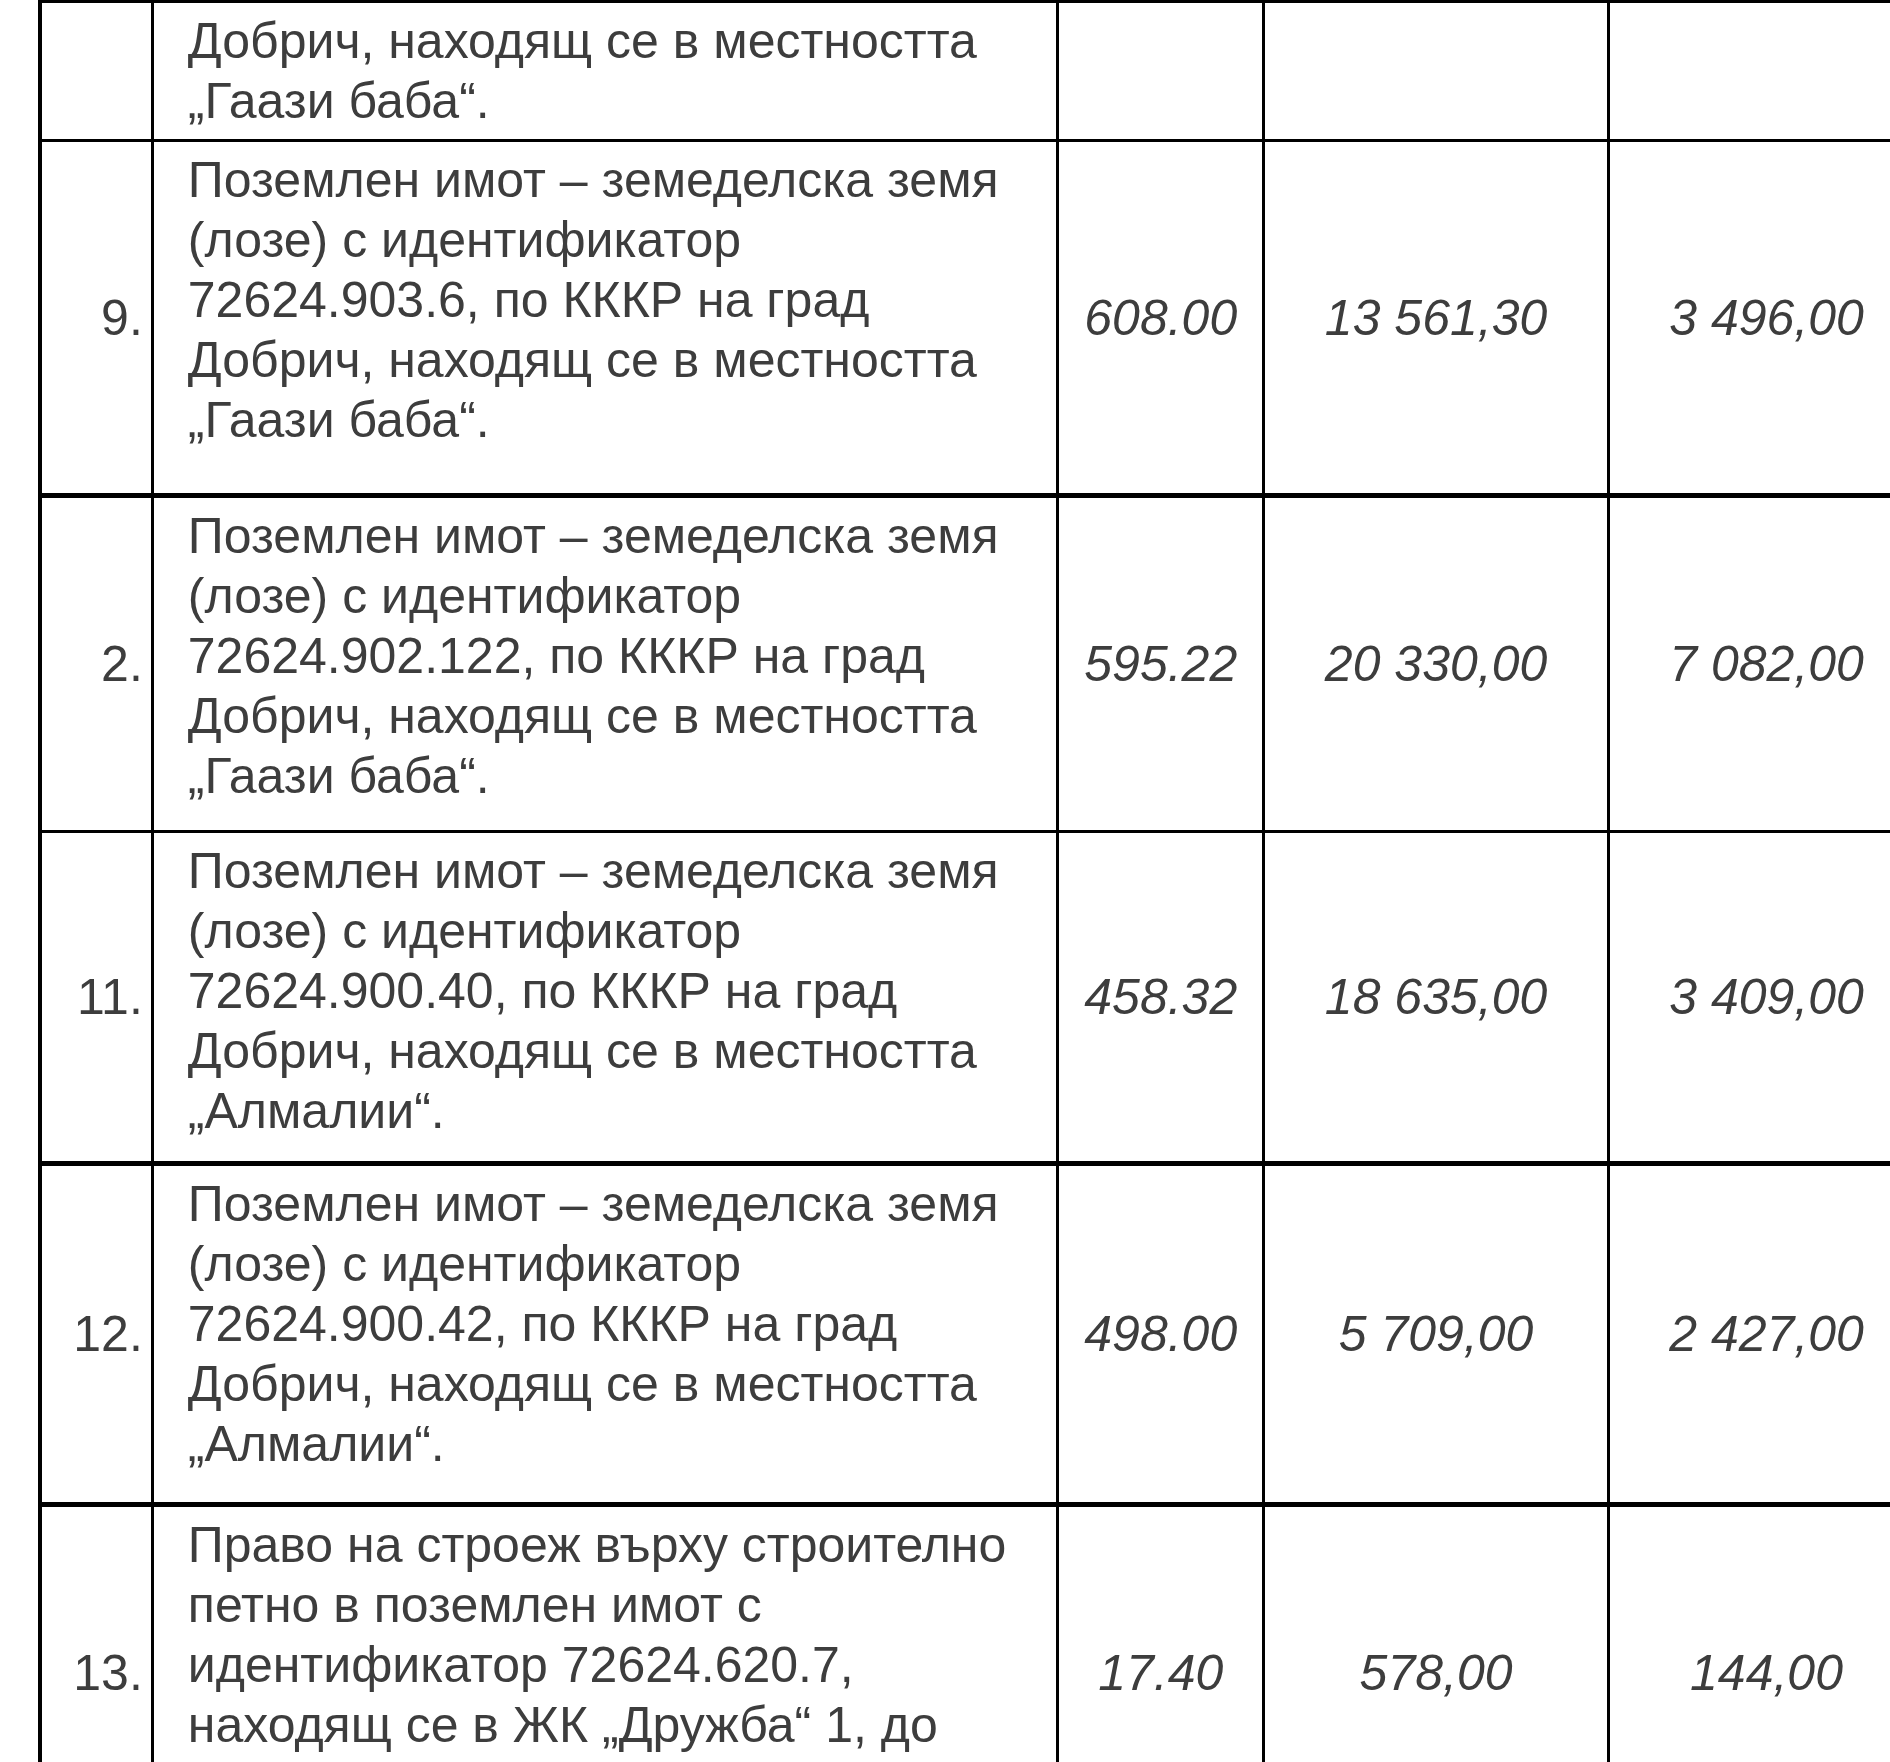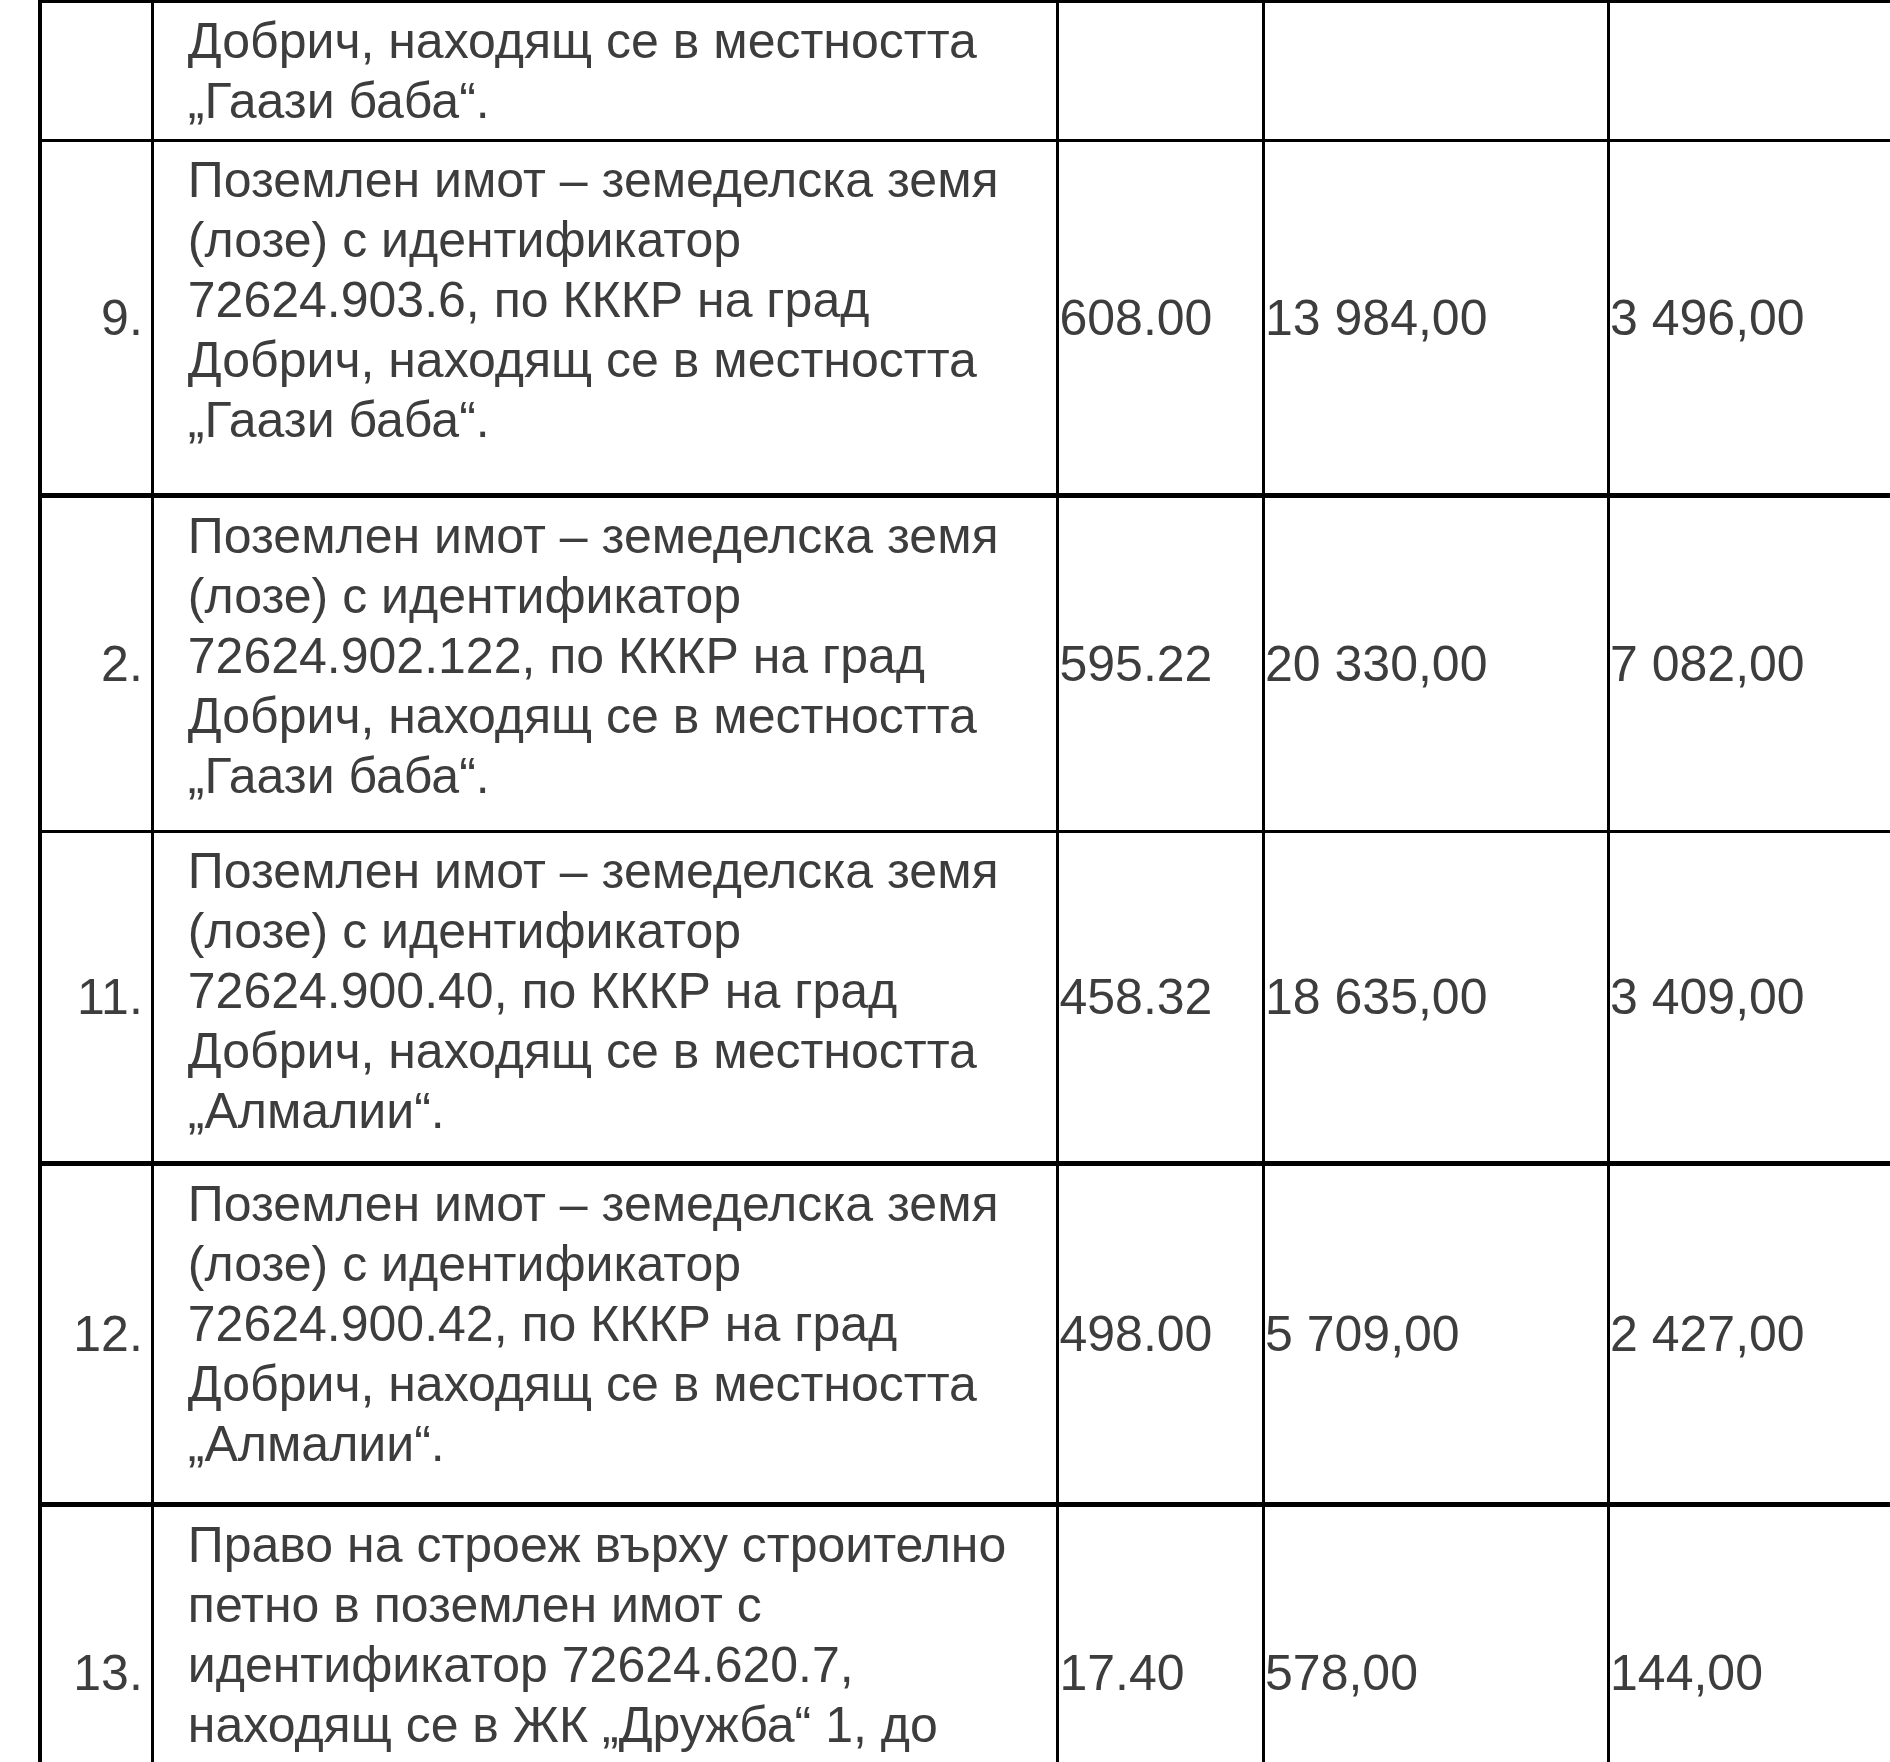--- a/index.html
+++ b/index.html
@@ -42,23 +42,24 @@
     vertical-align: middle;
     padding: 0 8px 0 0;
   }
   td.desc {
     text-align: left;
     vertical-align: top;
     padding: 8px 14px 8px 34px;
     white-space: pre;
   }
   td.area, td.val1, td.val2 {
-    text-align: left;
+    text-align: center;
     vertical-align: middle;
     padding: 0;
+    font-style: italic;
   }
   tr.h-cont  td { height: 120px; }
   tr.h-r9    td { height: 335px; }
   tr.h-r10   td { height: 316px; }
   tr.h-r11   td { height: 312px; }
   tr.h-r12   td { height: 320px; }
   tr.h-r13   td { height: 316px; }
 
   tr.b-thin  td { border-bottom-width: 3px; }
   tr.b-thick td { border-bottom-width: 5px; }
@@ -87,21 +88,21 @@
     </tr>
 
     <tr class="h-r9 b-thick">
       <td class="num">9.</td>
       <td class="desc">Поземлен имот – земеделска земя
 (лозе) с идентификатор
 72624.903.6, по КККР на град
 Добрич, находящ се в местността
 „Гаази баба“.</td>
       <td class="area">608.00</td>
-      <td class="val1">13 984,00</td>
+      <td class="val1">13 561,30</td>
       <td class="val2">3 496,00</td>
     </tr>
 
     <tr class="h-r10 b-thin">
       <td class="num">2.</td>
       <td class="desc">Поземлен имот – земеделска земя
 (лозе) с идентификатор
 72624.902.122, по КККР на град
 Добрич, находящ се в местността
 „Гаази баба“.</td>

